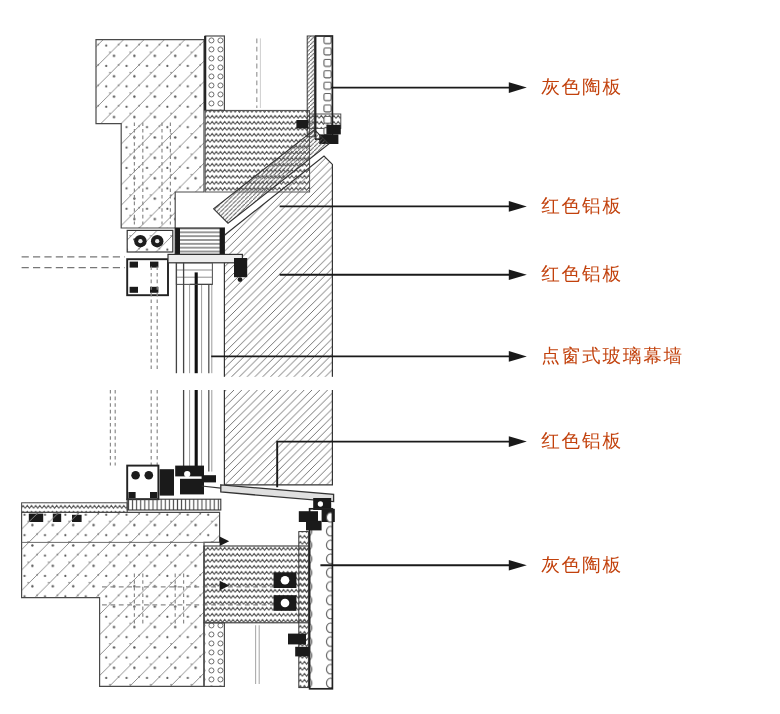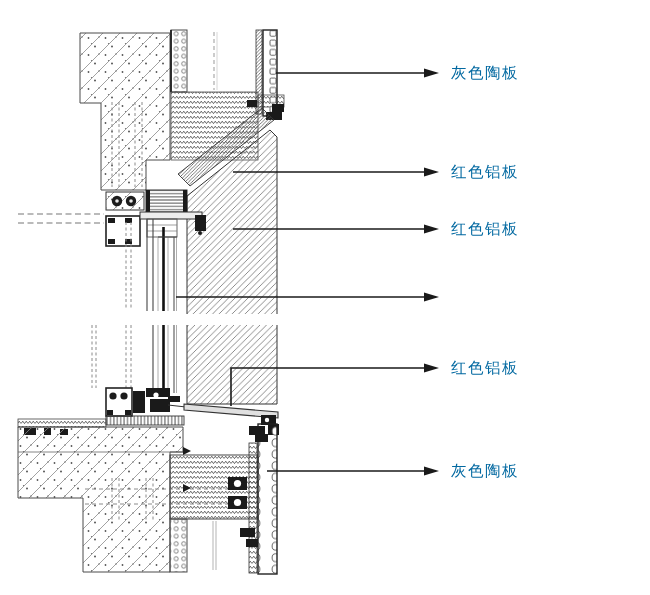--- a/index.html
+++ b/index.html
@@ -1,20 +1,20 @@
 <!DOCTYPE html>
 <html><head>
 <meta charset="utf-8">
 <style>
   html,body{margin:0;padding:0;background:#fff;}
   .stage{position:relative;width:650px;height:595px;background:#ffffff;overflow:hidden;
          font-family:"DejaVu Sans",sans-serif;}
   .stage svg{position:absolute;left:0;top:0;}
   .callout-label{position:absolute;left:451px;transform:translateY(-50%);
-         font-size:15.5px;line-height:1.2;color:#0369a1;letter-spacing:1.5px;white-space:nowrap;}
+         font-size:15.5px;line-height:1.2;color:#c2410c;letter-spacing:1.5px;white-space:nowrap;}
 </style>
 </head>
 <body>
 
 <div class="stage">
 
 <svg width="650" height="595" viewBox="0 0 650 595">
   <defs>
     <pattern id="patDiag" width="6.5" height="6.5" patternUnits="userSpaceOnUse">
       <path d="M-1,7.5 L7.5,-1" stroke="#707070" stroke-width="0.8" fill="none"></path>
@@ -240,16 +240,17 @@
     <polygon points="424,224.6 439,229 424,233.4"></polygon>
     <polygon points="424,292.6 439,297 424,301.4"></polygon>
     <polygon points="424,363.6 439,368 424,372.4"></polygon>
     <polygon points="424,466.6 439,471 424,475.4"></polygon>
   </g>
 </svg>
 
 <div class="callout-label" style="top:73px">灰色陶板</div>
 <div class="callout-label" style="top:172px">红色铝板</div>
 <div class="callout-label" style="top:229px">红色铝板</div>
+<div class="callout-label" style="top:297px">点窗式玻璃幕墙</div>
 <div class="callout-label" style="top:368px">红色铝板</div>
 <div class="callout-label" style="top:471px">灰色陶板</div>
 
 </div>
 
 </body></html>

